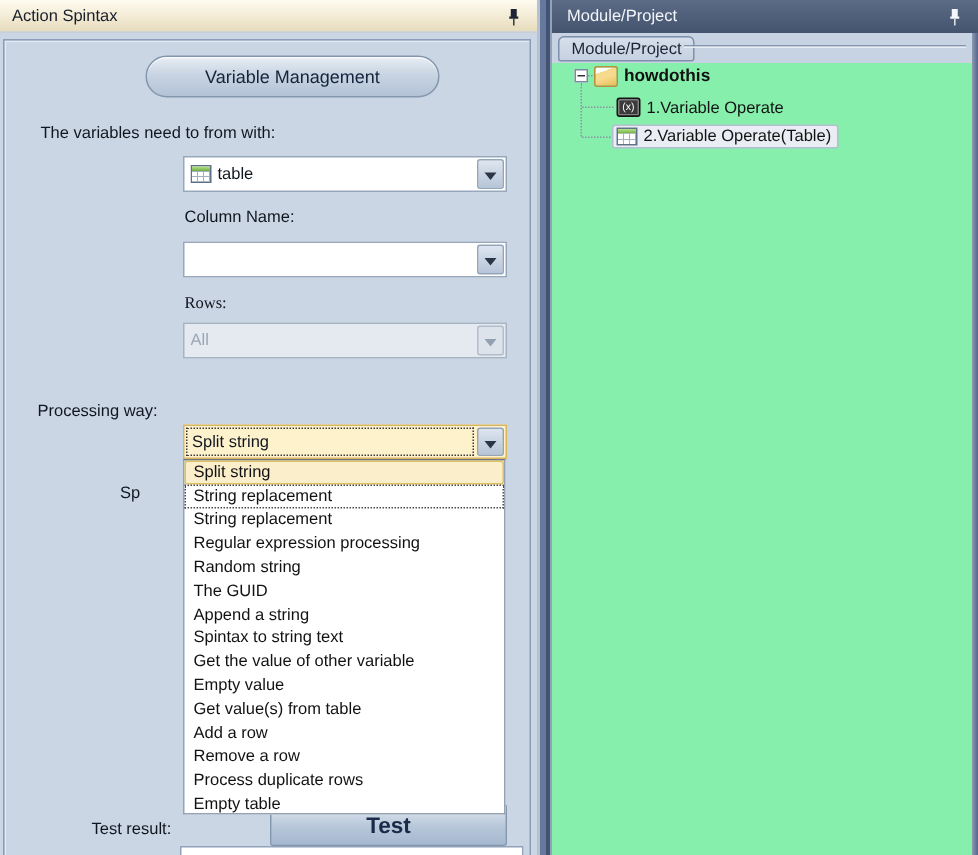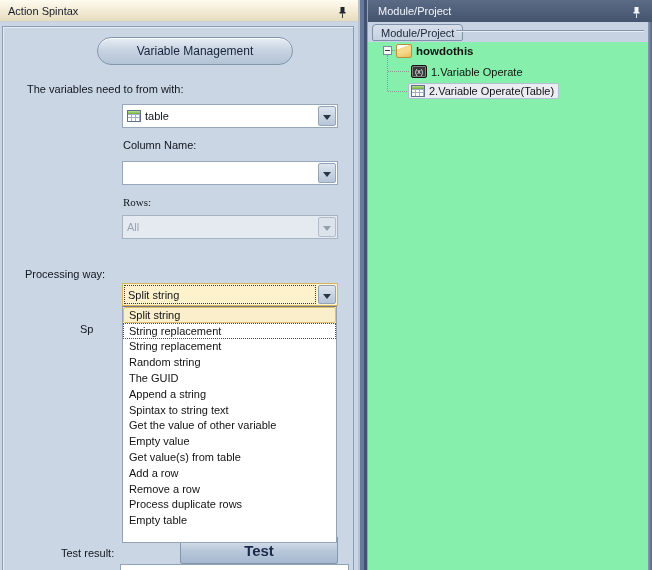--- a/index.html
+++ b/index.html
@@ -164,20 +164,21 @@
         <span class="tri"></span>
       </span>
   </div>
 
   <div class="label" style="left:80px; top:323px; z-index:1;">Sp</div>
 
   <div class="dd-list">
       <div class="dd-item dd-selected">Split string</div>
       <div class="dd-item dd-focus">String replacement</div>
       <div class="dd-item">String replacement</div>
+      <div class="dd-item">Regular expression processing</div>
       <div class="dd-item">Random string</div>
       <div class="dd-item">The GUID</div>
       <div class="dd-item">Append a string</div>
       <div class="dd-item">Spintax to string text</div>
       <div class="dd-item">Get the value of other variable</div>
       <div class="dd-item">Empty value</div>
       <div class="dd-item">Get value(s) from table</div>
       <div class="dd-item">Add a row</div>
       <div class="dd-item">Remove a row</div>
       <div class="dd-item">Process duplicate rows</div>

